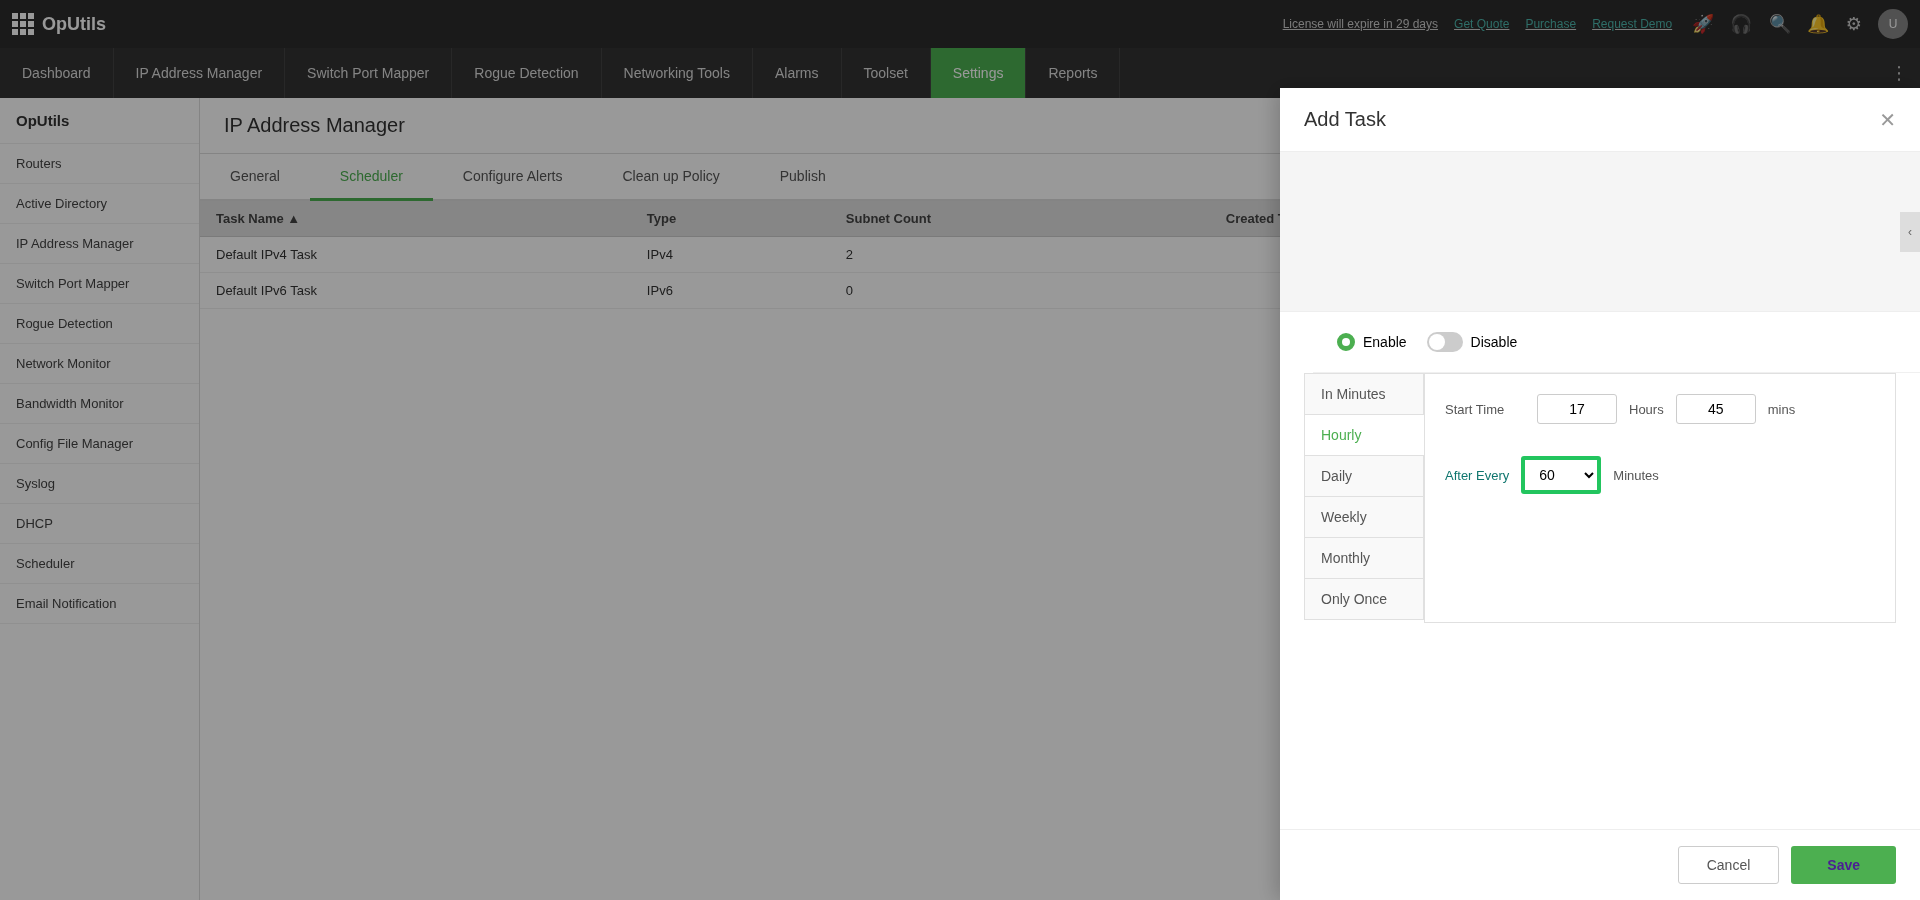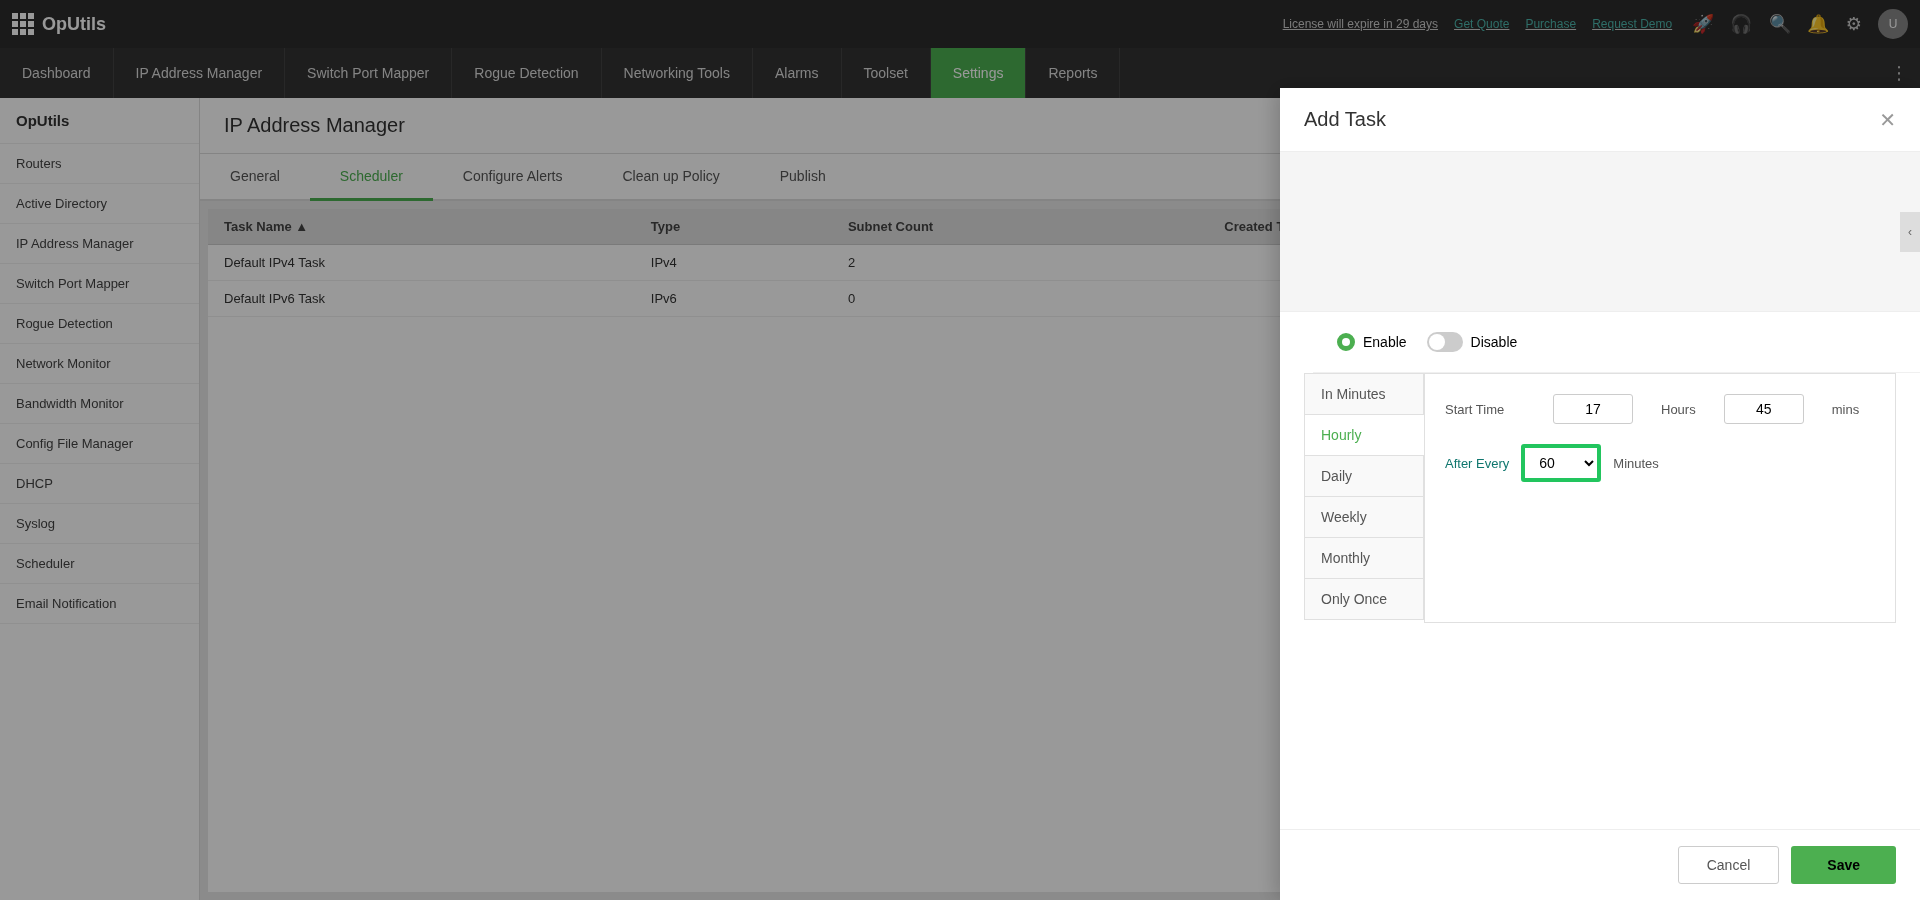--- a/index.html
+++ b/index.html
@@ -170,21 +170,21 @@
       margin-bottom: -2px;
     }
     .tab.active {
       color: #4caf50;
       border-bottom: 3px solid #4caf50;
     }
 
     
     .table-wrapper {
       background: #fff;
-      margin: 8px;
+      margin: 0;
       flex: 1;
       overflow: hidden;
     }
     table {
       width: 100%;
       border-collapse: collapse;
     }
     table thead tr {
       background: #e0e0e0;
     }
@@ -369,22 +369,22 @@
       border: 1px solid #e0e0e0;
       background: #fff;
       padding: 20px;
       min-height: 250px;
     }
 
     
     .start-time-row {
       display: flex;
       align-items: center;
-      gap: 28px;
-      margin-bottom: 20px;
+      gap: 12px;
+      margin-bottom: 32px;
     }
     .start-time-label {
       font-size: 13px;
       color: #555;
       min-width: 80px;
     }
     .time-input {
       width: 80px;
       padding: 6px 10px;
       border: 1px solid #ccc;
@@ -429,21 +429,21 @@
       border: 1px solid #ccc;
       background: #fff;
       color: #555;
       cursor: pointer;
       border-radius: 3px;
       font-size: 14px;
     }
     .btn-save {
       padding: 10px 36px;
       background: #4caf50;
-      color: #000000;
+      color: #4c1d95;
       border: none;
       cursor: pointer;
       border-radius: 3px;
       font-size: 14px;
       font-weight: bold;
     }
   </style>
 </head>
 <body>
 
@@ -532,24 +532,24 @@
     <div class="sidebar-item">
       <span>Network Monitor</span>
     </div>
     <div class="sidebar-item">
       <span>Bandwidth Monitor</span>
     </div>
     <div class="sidebar-item">
       <span>Config File Manager</span>
     </div>
     <div class="sidebar-item">
+      <span>Syslog</span>
+    </div>
+    <div class="sidebar-item">
       <span>DHCP</span>
-    </div>
-    <div class="sidebar-item">
-      <span>Syslog</span>
     </div>
     <div class="sidebar-item">
       <span>Scheduler</span>
     </div>
     <div class="sidebar-item">
       <span>Email Notification</span>
     </div>
   </div>
 
   <div class="content-area">

